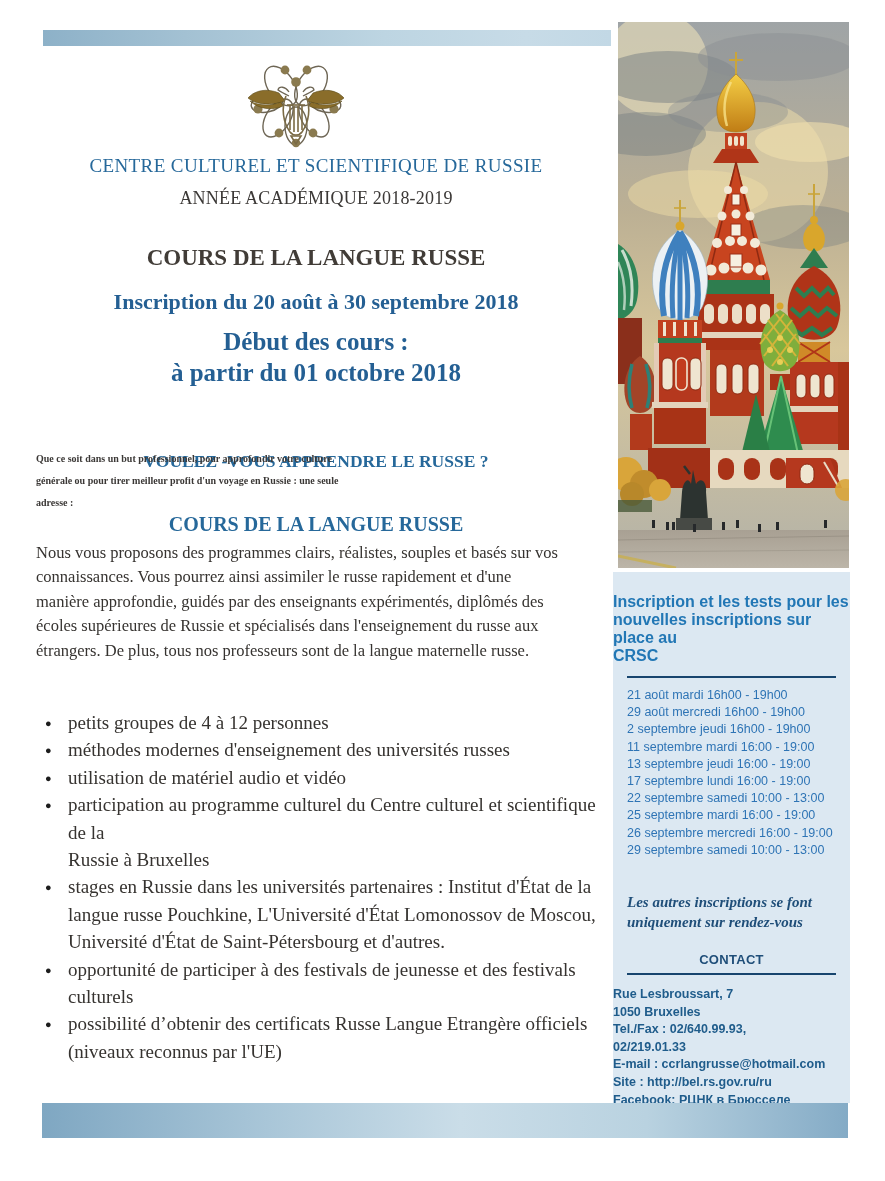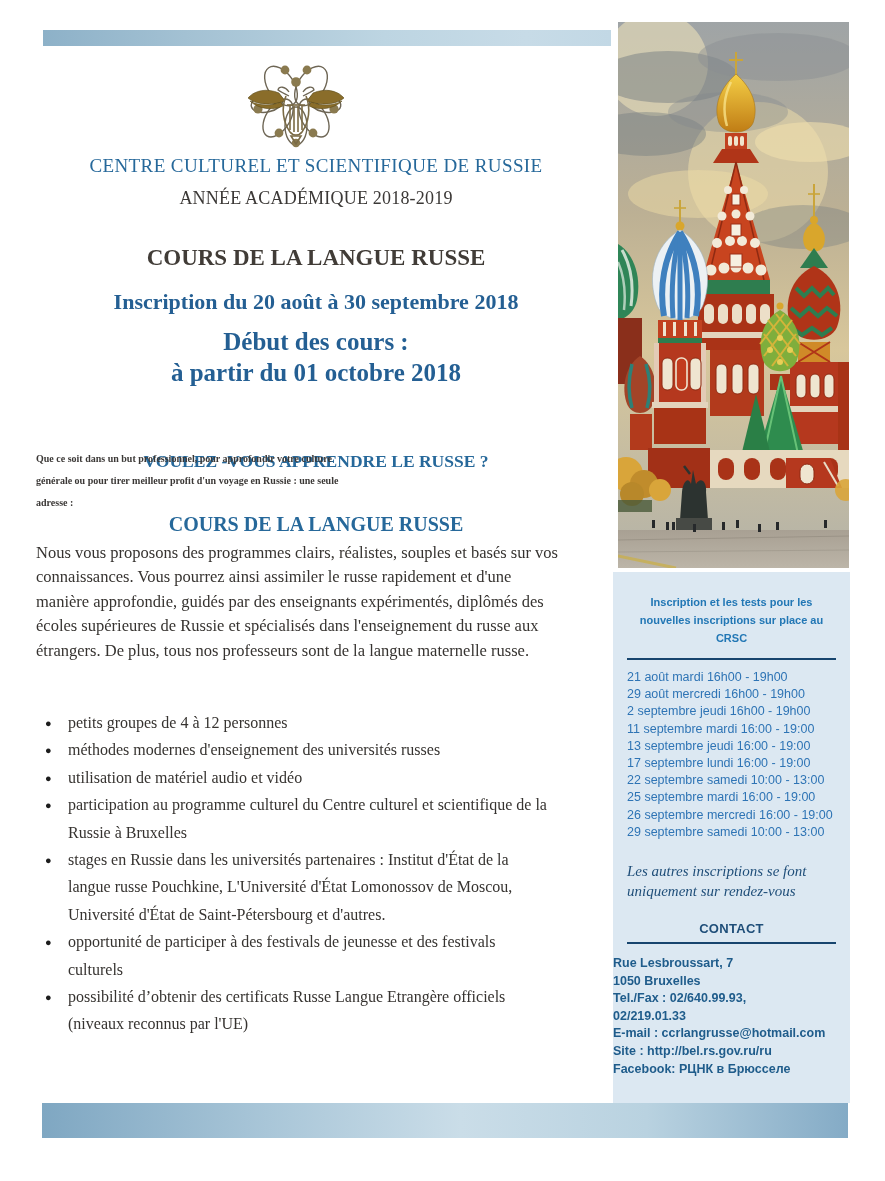--- a/index.html
+++ b/index.html
@@ -22,33 +22,33 @@
   .course-title-1{left:28px;top:245px;width:576px;font-size:23px;font-weight:bold;color:#413c37;}
   .inscription{left:28px;top:289px;width:576px;font-size:22px;font-weight:bold;color:#245f93;}
   .debut{left:28px;top:326px;width:576px;font-size:25px;line-height:31px;font-weight:bold;color:#245f93;}
   .voulez{left:28px;top:423px;width:576px;font-size:17.5px;font-weight:bold;color:#26689a;margin-top:28px;}
   .para-intro{left:36px;top:448px;width:580px;font-size:10px;font-weight:bold;line-height:22px;color:#3b3836;}
   .course-title-2{left:28px;top:513px;width:576px;font-size:20px;font-weight:bold;color:#26689a;}
   .para-desc{left:36px;top:541px;width:582px;font-size:16.5px;line-height:24.4px;color:#363330;}
   .adv-title{left:28px;top:672px;width:576px;font-size:20px;font-weight:bold;color:#26689a;}
 
   ul.advantages{left:44px;top:709px;width:574px;margin:0;padding:0;list-style:none;}
-  ul.advantages li{position:relative;padding-left:24px;font-size:16px;line-height:27.4px;
+  ul.advantages li{position:relative;padding-left:24px;font-size:19px;line-height:27.4px;
     color:#363330;white-space:pre-line;}
   ul.advantages li::before{content:"●";position:absolute;left:1px;top:1px;font-size:11px;color:#1c1c1c;}
 
   .photo{left:618px;top:22px;width:231px;height:546px;}
   .panel{left:613px;top:572px;width:237px;height:531px;background:#dce8f2;
     font-family:"Liberation Sans",sans-serif;}
-  .panel-heading{padding-top:21px;font-size:11px;font-weight:bold;line-height:18px;color:#2277b5;text-align:center;}
+  .panel-heading{padding-top:21px;font-size:16px;font-weight:bold;line-height:18px;color:#2277b5;}
   .panel-rule{border:none;border-top:2px solid #17456e;margin:11px 14px 9px 14px;}
   .panel-rule2{border:none;border-top:2px solid #17456e;margin:6px 14px 11px 14px;}
   .schedule{margin-left:14px;font-size:12.5px;line-height:17.2px;color:#2e74b5;}
-  .note{margin:21px 10px 0 14px;font-family:"Liberation Serif","DejaVu Serif",serif;
-    font-size:15px;font-weight:normal;font-style:italic;line-height:19.5px;color:#1f4e79;}
+  .note{margin:34px 10px 0 14px;font-family:"Liberation Serif","DejaVu Serif",serif;
+    font-size:15px;font-weight:bold;font-style:italic;line-height:19.5px;color:#1f4e79;}
   .contact-title{margin-top:20px;text-align:center;font-size:13px;font-weight:bold;color:#1f4e79;letter-spacing:.3px;}
   .contact{text-align:left;font-size:12.5px;font-weight:bold;line-height:17.6px;color:#1f5c8b;}
 </style>
 </head>
 <body>
 
 <div class="page">
 
   <div class="abs top-bar"></div>
 

